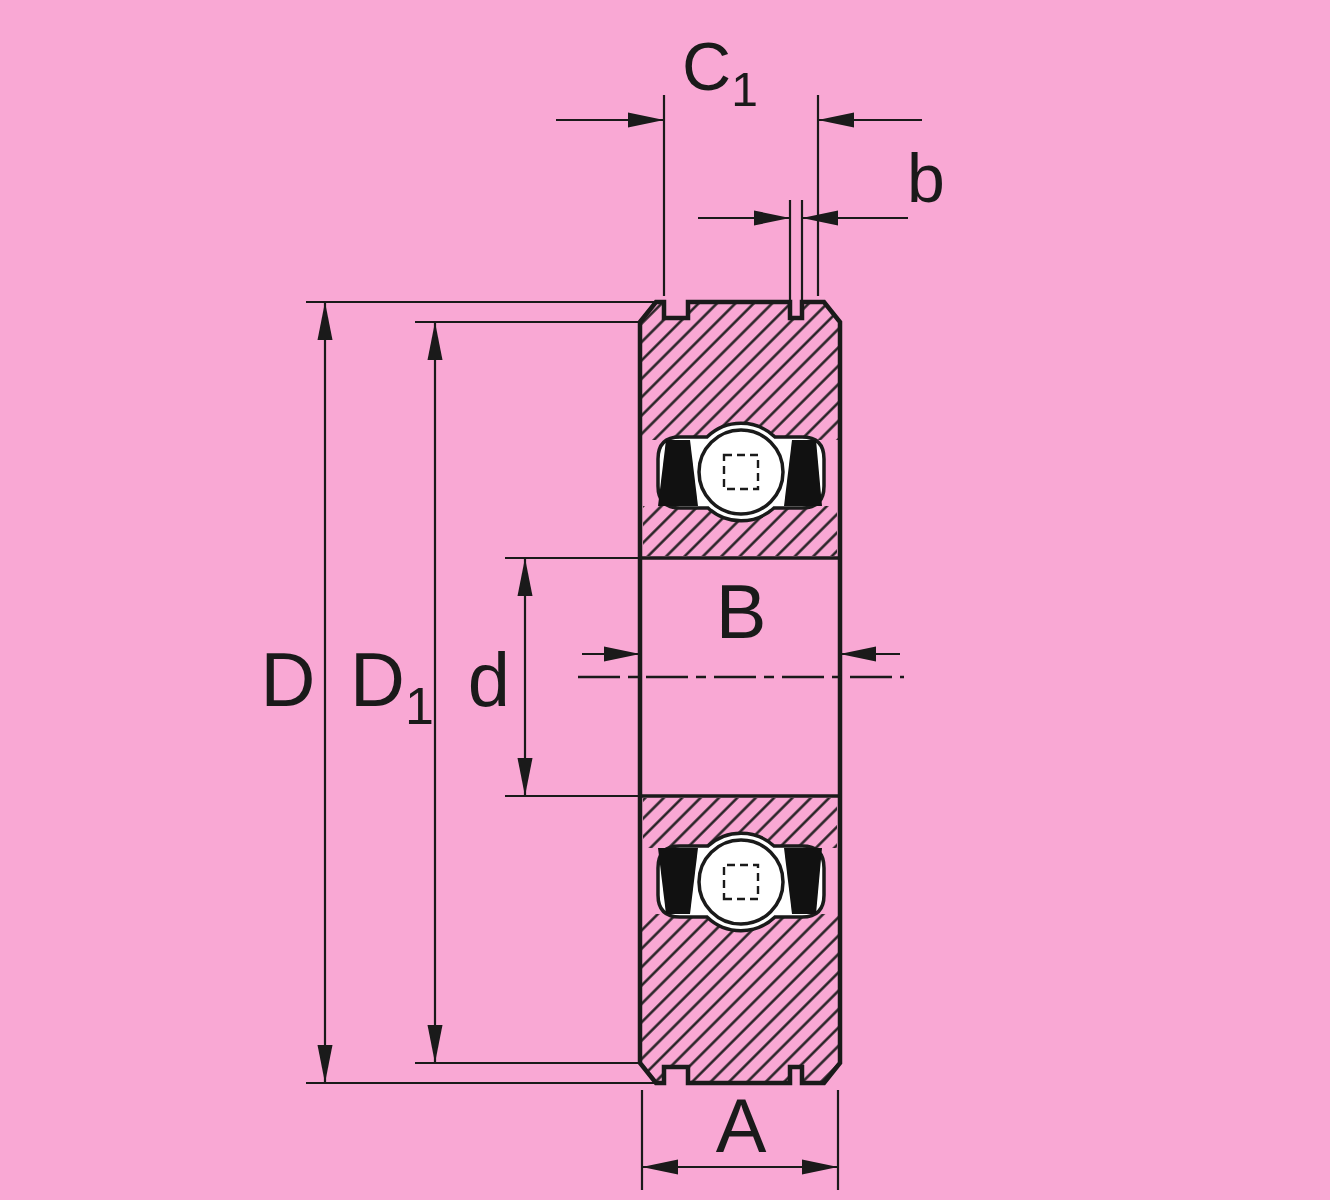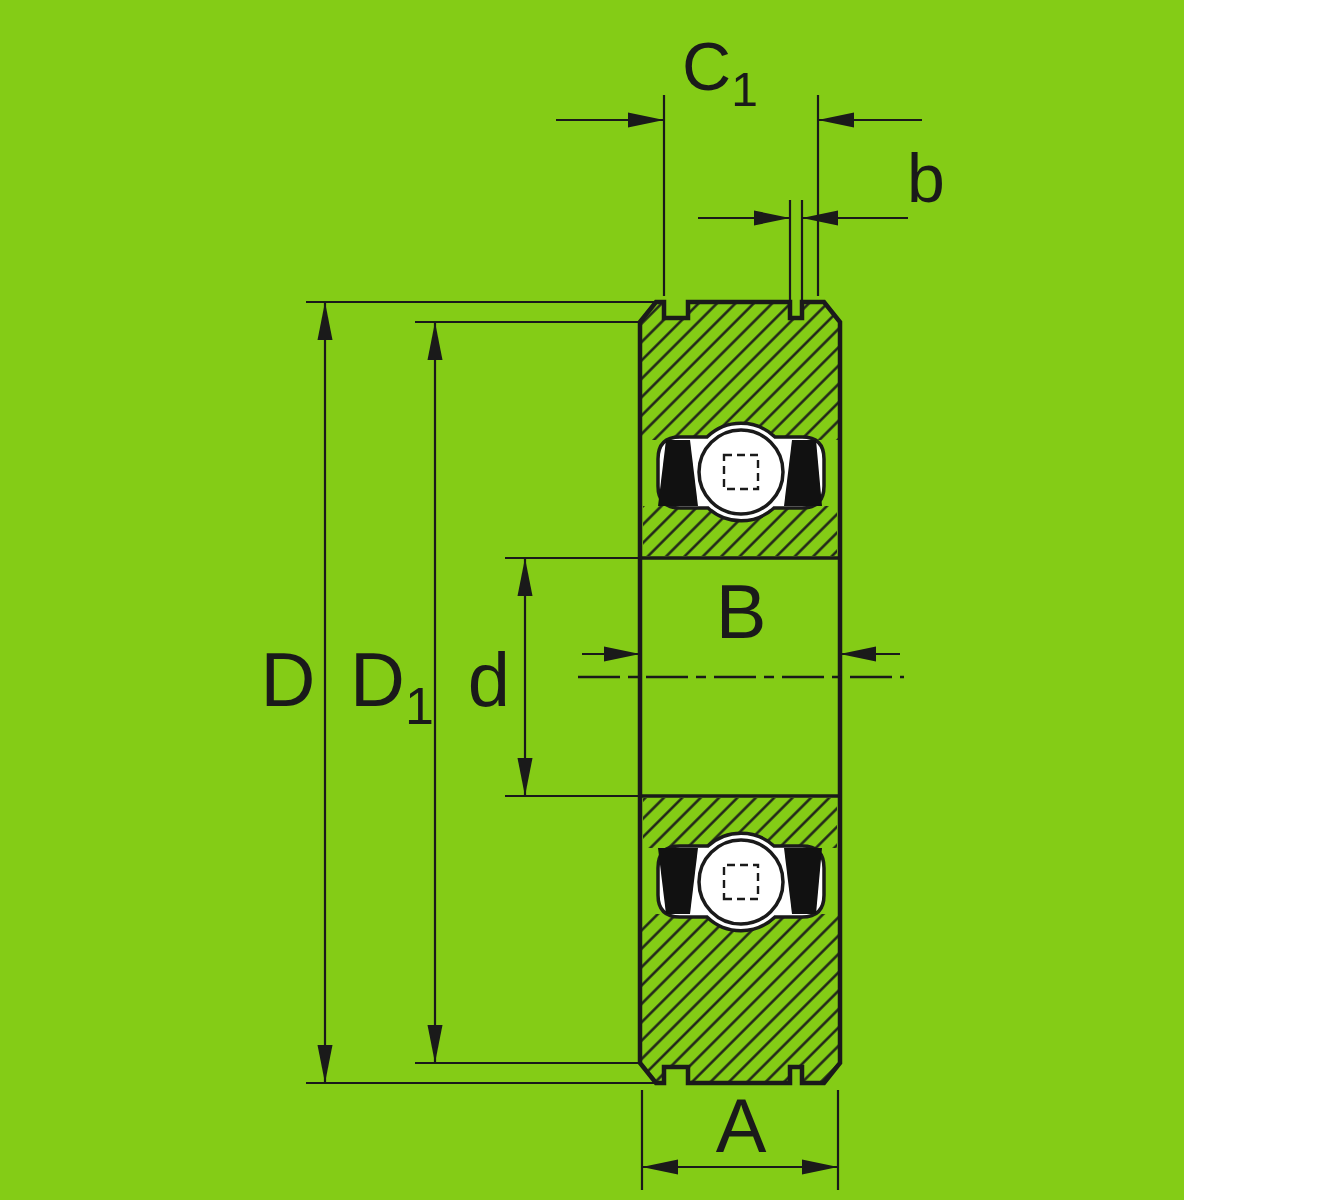--- a/index.html
+++ b/index.html
@@ -1,24 +1,24 @@
 <!DOCTYPE html>
 <html><head>
 <meta charset="utf-8">
 <style>
   html, body {
     margin: 0;
     padding: 0;
     background: #ffffff;
   }
   .stage {
-    width: 1184px;
+    width: 1330px;
     height: 1200px;
     position: relative;
-    background: #84cc16;
+    background: #f9a8d4;
     overflow: hidden;
   }
   svg { display: block; }
   text, tspan {
     font-family: "Liberation Sans", sans-serif;
     fill: #1a1a1a;
   }
   .dim-label { font-size: 76px; }
   .dim-label-sm { font-size: 68px; }
   .sub { font-size: 52px; }

